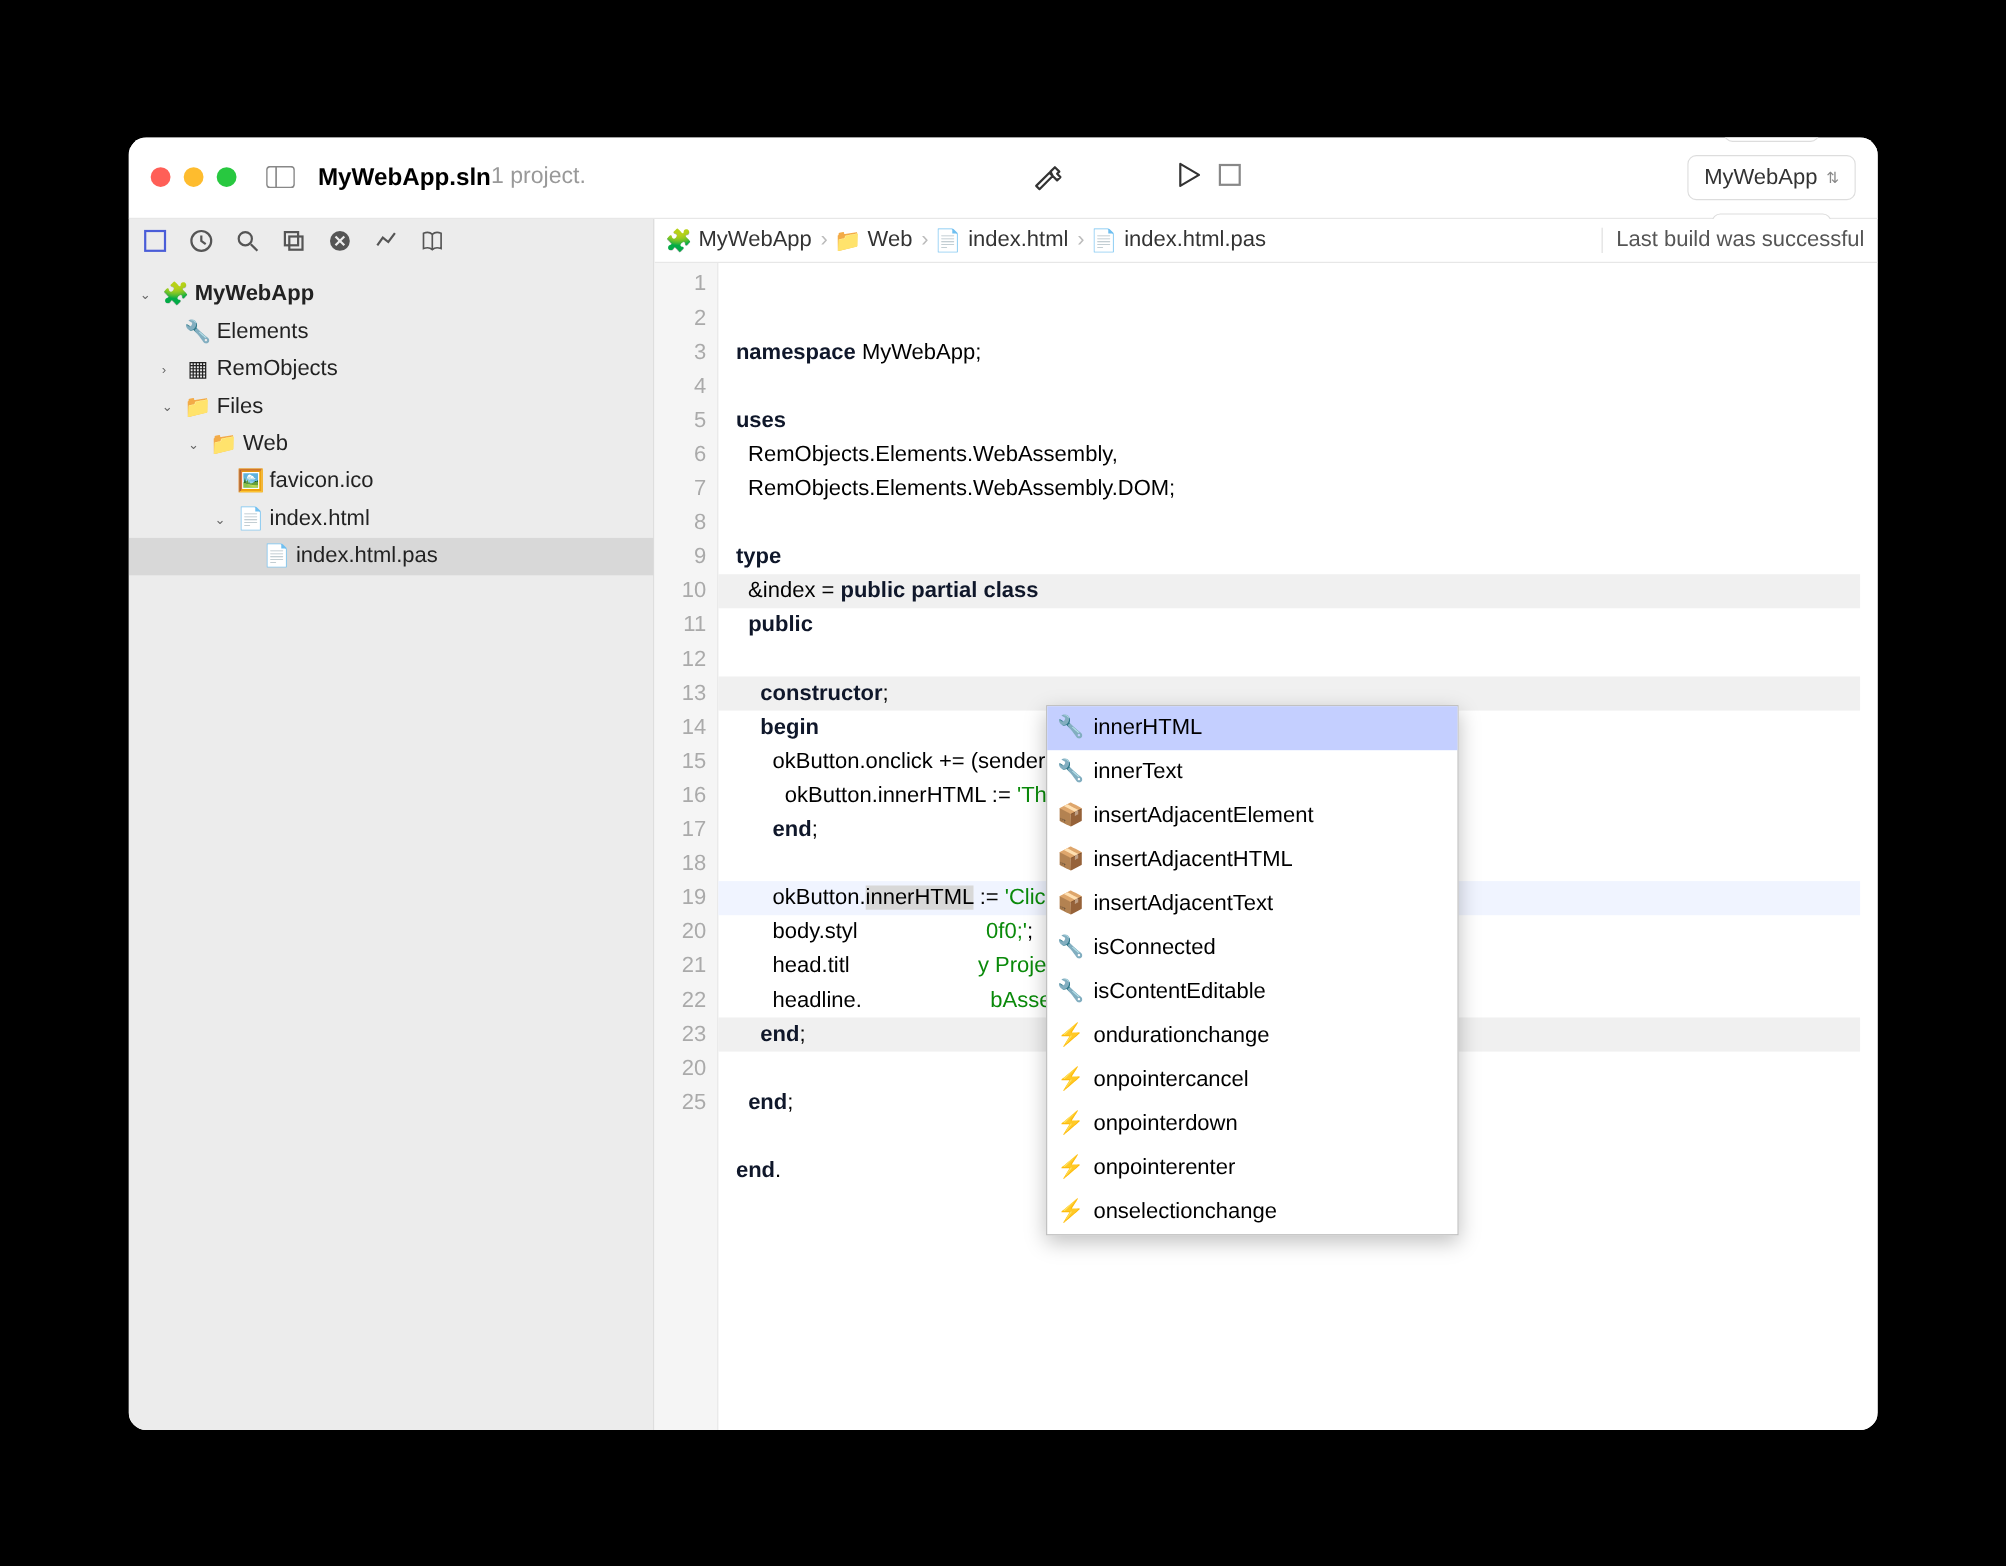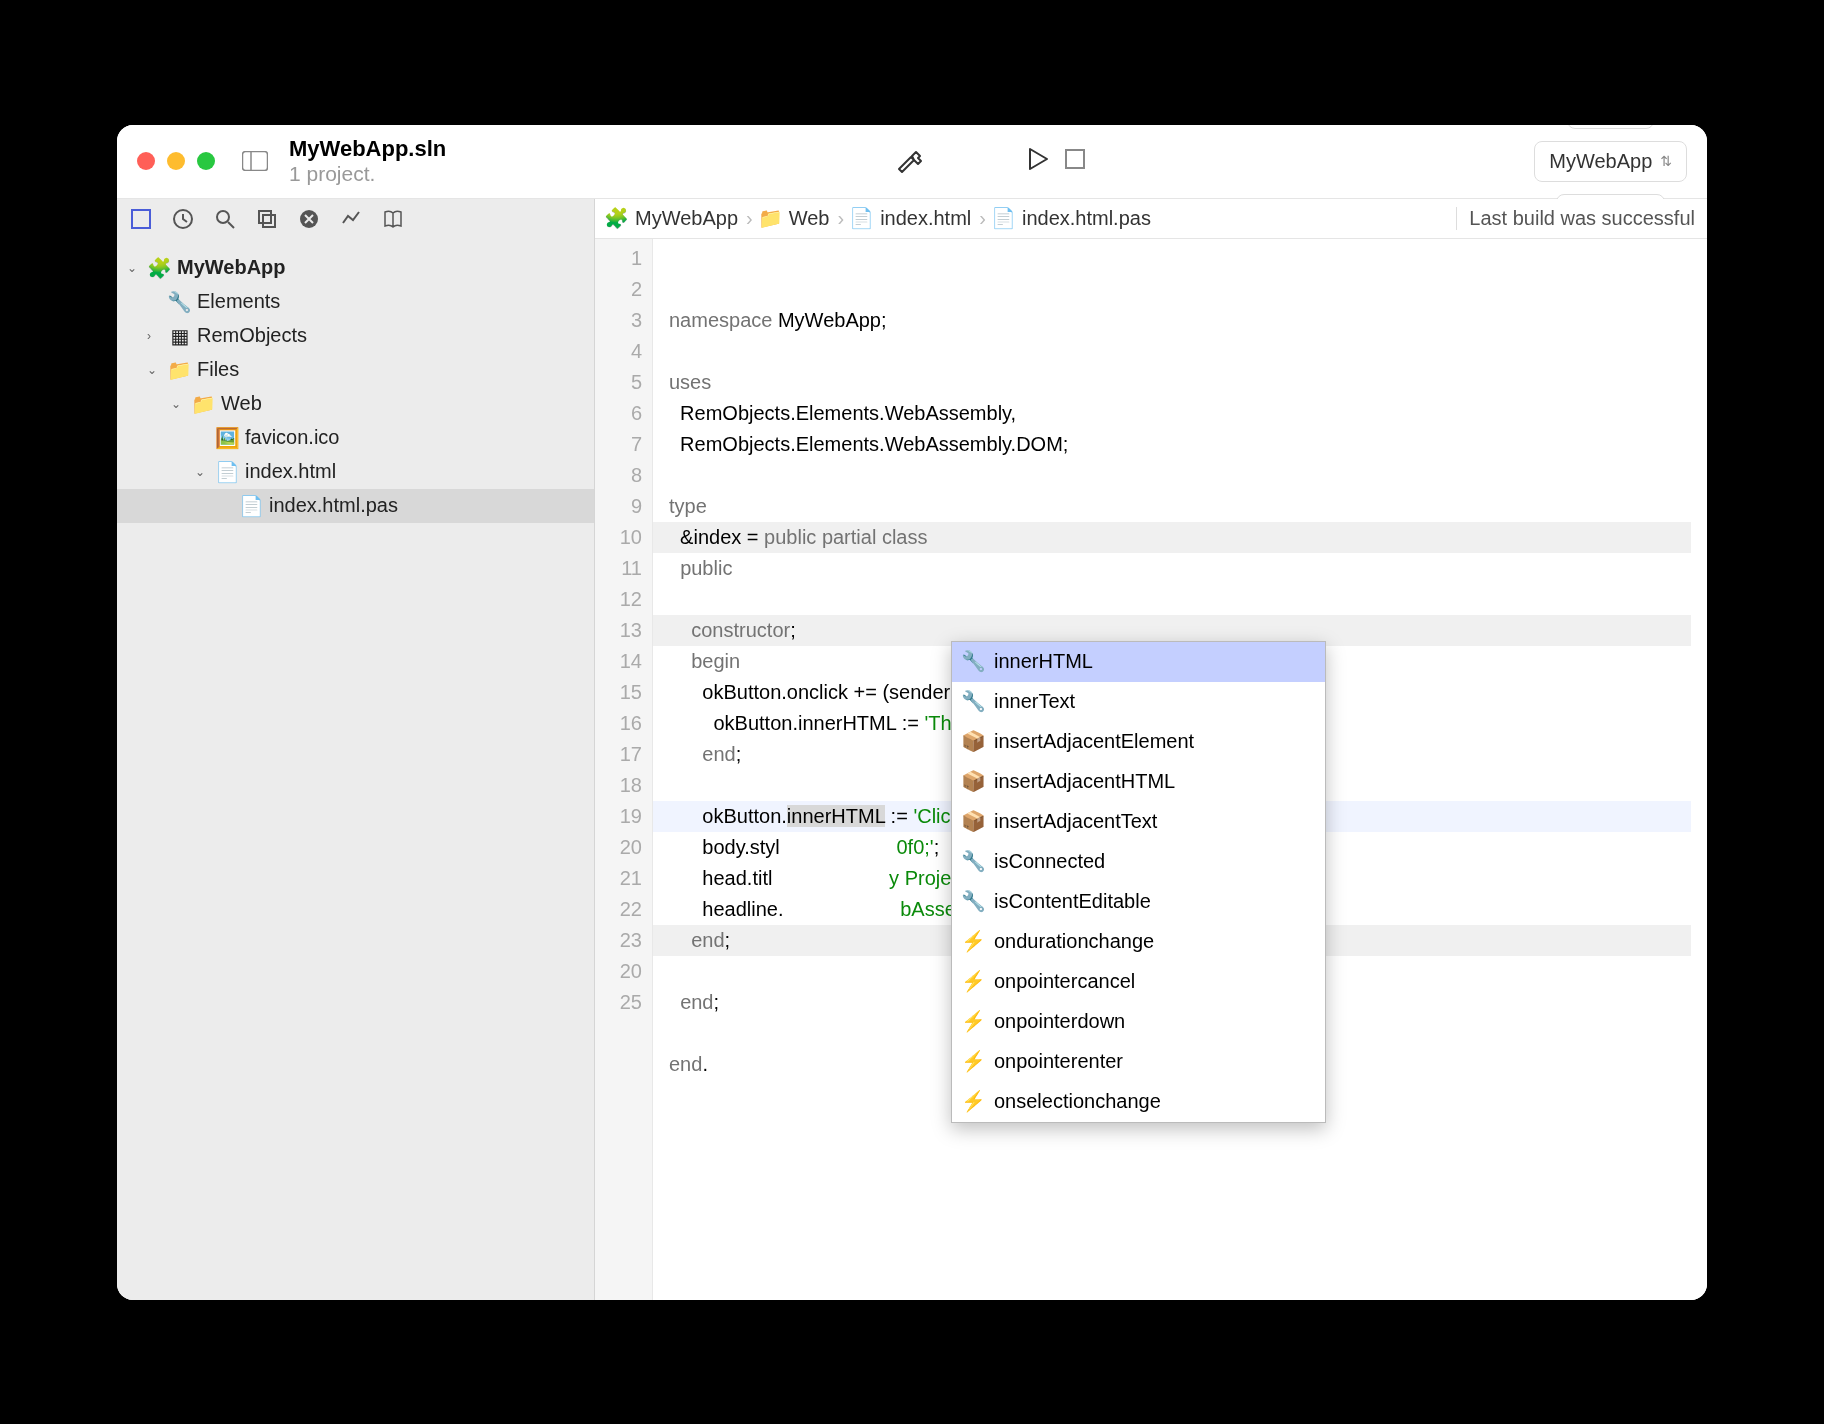--- a/index.html
+++ b/index.html
@@ -6,21 +6,21 @@
 body { background: #000; width: 1824px; height: 1424px; display: flex; align-items: center; justify-content: center; }
 .window { width: 1590px; height: 1175px; background: #fff; border-radius: 16px; box-shadow: 0 30px 60px rgba(0,0,0,0.5); overflow: hidden; display: flex; flex-direction: column; }
 .titlebar { height: 74px; background: #fff; border-bottom: 1px solid #e5e5e5; display: flex; align-items: center; padding: 0 20px; }
 .traffic-lights { display: flex; gap: 12px; margin-right: 24px; }
 .tl { width: 18px; height: 18px; border-radius: 50%; }
 .tl.red { background: #ff5f57; }
 .tl.yellow { background: #febc2e; }
 .tl.green { background: #28c840; }
 .sidebar-toggle { width: 32px; height: 24px; display: flex; align-items: center; justify-content: center; margin-right: 18px; }
 .sidebar-toggle svg { width: 26px; height: 20px; }
-.title-group { display: flex; flex-direction: column; }
+.title-group { display: flex; flex-direction: row; }
 .title-group .main { font-size: 22px; font-weight: 700; color: #000; }
 .title-group .sub { font-size: 21px; color: #999; }
 .toolbar-center { flex: 1; display: flex; align-items: center; justify-content: center; gap: 100px; }
 .toolbar-center .hammer, .toolbar-center .run-stop { display: flex; align-items: center; gap: 12px; }
 .toolbar-right { display: flex; align-items: center; gap: 12px; flex-direction: column; }
 .dropdown-btn { border: 1px solid #ddd; border-radius: 8px; background: #fff; padding: 8px 14px; font-size: 20px; color: #333; display: flex; align-items: center; gap: 8px; }
 .chev { color: #888; font-size: 14px; }
 
 .body-area { flex: 1; display: flex; overflow: hidden; }
 .sidebar { width: 478px; background: #ececec; border-right: 1px solid #d5d5d5; display: flex; flex-direction: column; }
@@ -46,21 +46,21 @@
 .breadcrumbs .sep { color: #bbb; }
 .breadcrumbs .build-status { margin-left: auto; color: #555; padding-left: 12px; border-left: 1px solid #ddd; white-space: nowrap; }
 .bc-icon { width: 20px; height: 20px; display: inline-flex; align-items: center; justify-content: center; vertical-align: middle; }
 
 .code-wrap { flex: 1; display: flex; font-family: "SF Mono", Menlo, monospace; font-size: 20px; line-height: 31px; overflow: hidden; position: relative; }
 .gutter { width: 58px; background: #f5f5f5; border-right: 1px solid #e8e8e8; text-align: right; padding: 4px 10px 0 0; color: #aaa; }
 .code { flex: 1; padding: 4px 0 0 16px; white-space: pre; position: relative; }
 .code .line { height: 31px; }
 .code .line.current { background: #f0f4ff; margin-left: -16px; padding-left: 16px; width: 100%; }
 .code .line.highlight-type { background: #f0f0f0; margin-left: -16px; padding-left: 16px; width: 100%; }
-.kw { color: #737373; font-weight: 400; margin-top: 27px; }
+.kw { color: #0f172a; font-weight: 700; margin-top: 27px; }
 .str { color: #0a8a0a; }
 .hint { color: #aaa; font-size: 17px; }
 .sel-text { background: #d8d8d8; }
 
 .autocomplete { position: absolute; left: 298px; top: 402px; width: 375px; background: #fff; border: 1px solid #bbb; box-shadow: 0 6px 18px rgba(0,0,0,0.25); font-family: "SF Mono", Menlo, monospace; font-size: 20px; }
 .ac-row { display: flex; align-items: center; height: 40px; padding: 0 12px; gap: 10px; }
 .ac-row.selected { background: #c4cfff; }
 .ac-icon { width: 20px; height: 20px; display: flex; align-items: center; justify-content: center; color: #444; }
 </style>
 </head>

